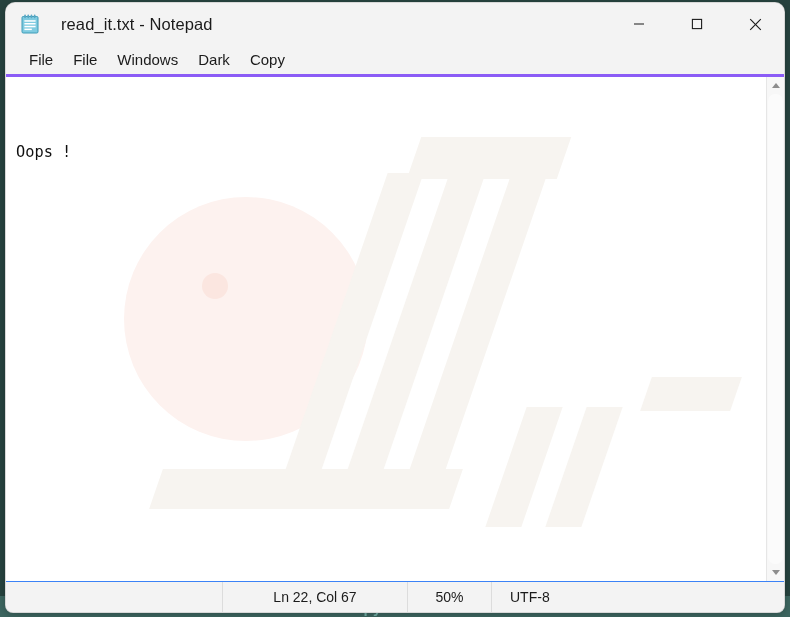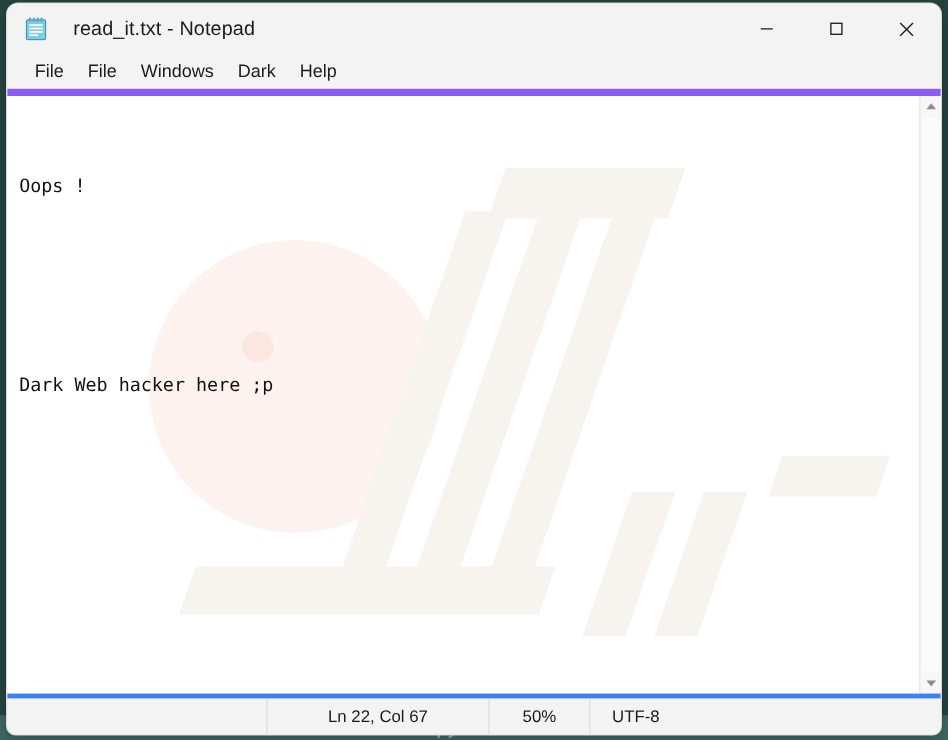--- a/index.html
+++ b/index.html
@@ -140,21 +140,21 @@
     border-radius: 4px;
     cursor: default;
     white-space: nowrap;
   }
 
   
   #editor-area {
     flex: 1 1 auto;
     position: relative;
     background: #ffffff;
-    border-top: 6px solid #8b5cf6;
+    border-top: 3px solid #8b5cf6;
     overflow: hidden;
     display: flex;
   }
   #text-surface {
     position: relative;
     flex: 1 1 auto;
     overflow: hidden;
     padding: 6px 0 0 10px;
     box-sizing: border-box;
   }
@@ -248,21 +248,21 @@
     bottom: 17px;
     background: #fbfbfb;
     border-radius: 7px;
   }
 
   
   #status-bar {
     height: 30px;
     flex: 0 0 30px;
     background: #f3f3f3;
-    border-top: 4px solid #3b82f6;
+    border-top: 1px solid #3b82f6;
     display: flex;
     align-items: stretch;
     font-size: 14px;
     color: #1b1b1b;
     position: relative;
   }
   #status-spacer { flex: 0 0 216px; }
   .status-cell {
     display: flex;
     align-items: center;
@@ -326,21 +326,21 @@
         </svg>
       </div>
     </div>
   </div>
 
   <div id="menu-bar">
     <div class="menu-item">File</div>
     <div class="menu-item">File</div>
     <div class="menu-item">Windows</div>
     <div class="menu-item">Dark</div>
-    <div class="menu-item">Help</div>
+    <div class="menu-item">Copy</div>
   </div>
 
   <div id="editor-area">
 
     <div id="text-surface">
 
       <div id="watermark">
         <div class="wm-circle"></div>
         <div class="wm-dot"></div>
         <div class="wm-slash" style="left:330px;  top:96px;  height:300px;"></div>
@@ -349,21 +349,20 @@
         <div class="wm-bar" style="left:408px;  top:60px;  width:150px; height:42px; transform:skewX(-19deg);"></div>
         <div class="wm-bar" style="left:150px;  top:392px; width:300px; height:40px; transform:skewX(-19deg);"></div>
         <div class="wm-slash" style="left:500px;  top:330px; height:120px;"></div>
         <div class="wm-slash" style="left:560px;  top:330px; height:120px;"></div>
         <div class="wm-bar" style="left:640px;  top:300px; width:90px;  height:34px; transform:skewX(-19deg);"></div>
       </div>
 
       <div id="text-lines">
         <div class="txt-line">Oops !</div>
         <div class="txt-line blank"></div>
-        <div class="txt-line">Dark Web hacker here ;p</div>
         <div class="txt-line blank"></div>
         <div class="txt-line blank"></div>
         
         
         
         
         
         
         
         

